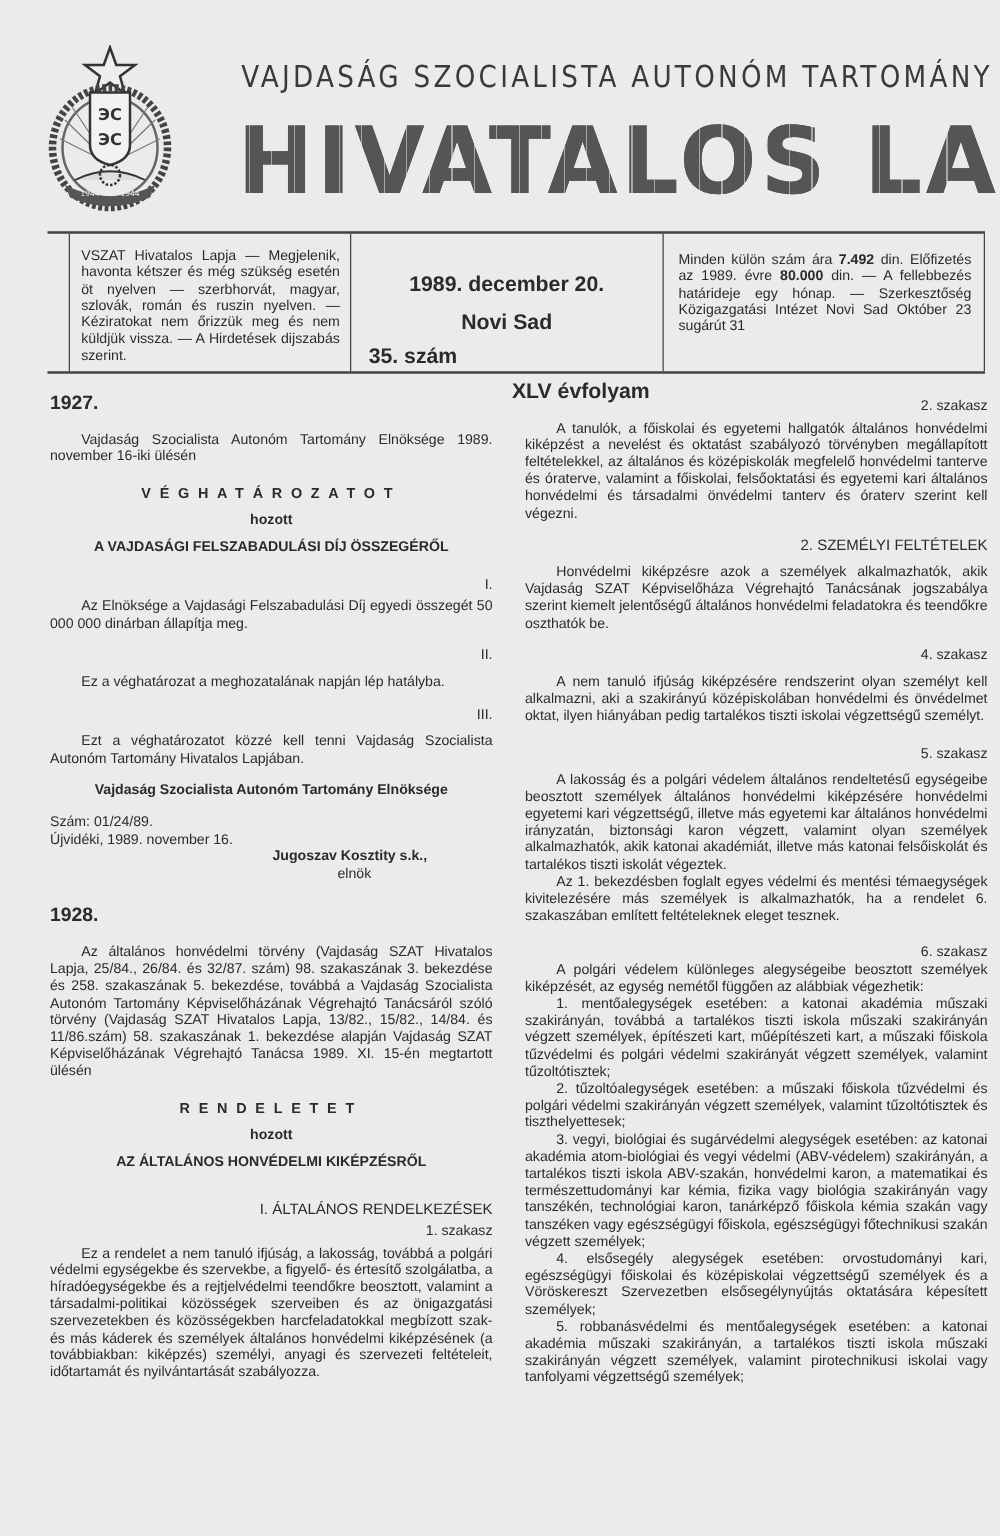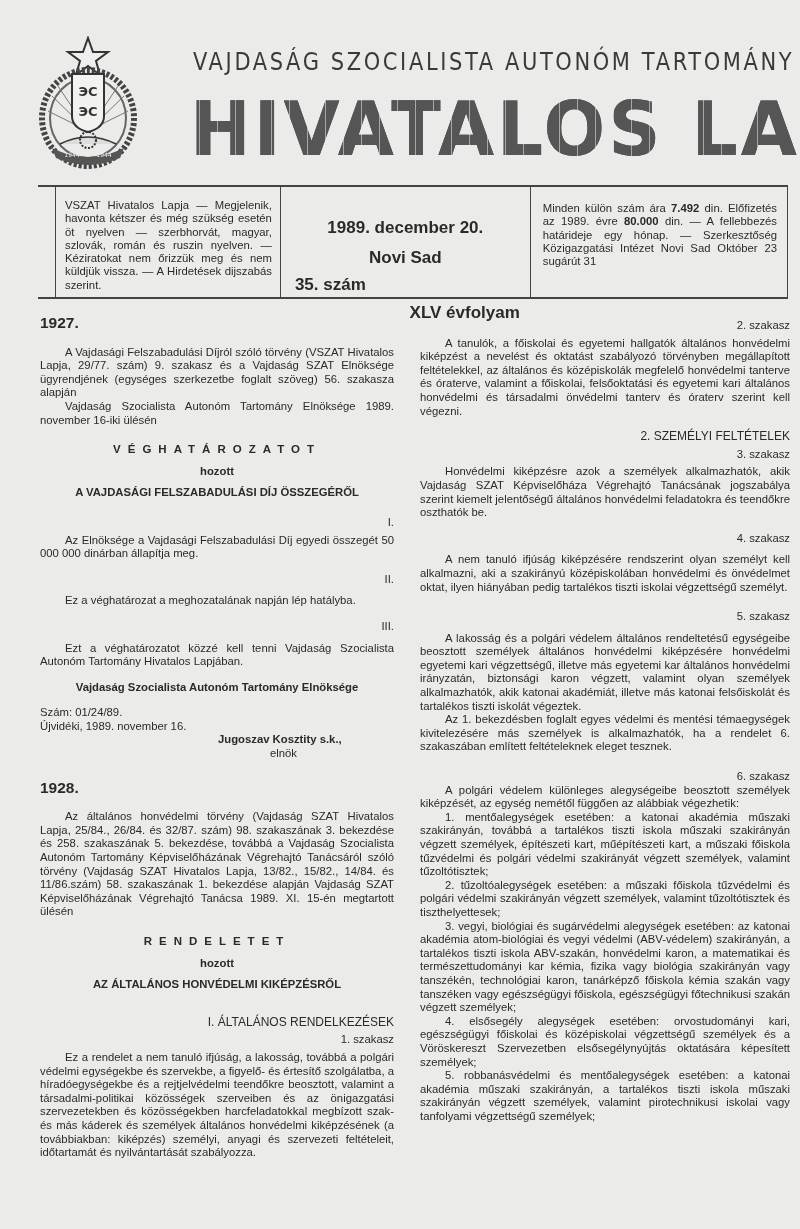--- a/index.html
+++ b/index.html
@@ -103,21 +103,20 @@
     <div class="vol">XLV évfolyam</div>
   </div>
   <div class="cell cell-right">
     <span>Minden külön szám ára </span><b>7.492</b><span> din. Előfizetés az 1989. évre </span><b>80.000</b><span> din. — A fellebbezés határideje egy hónap. — Szerkesztőség Közigazgatási Intézet Novi Sad Október 23 sugárút 31</span>
   </div>
 </div>
 
 <div class="col col-left">
   <section>
     <p class="num-head">1927.</p>
-    <p class="indent">A Vajdasági Felszabadulási Díjról szóló törvény (VSZAT Hivatalos Lapja, 29/77. szám) 9. szakasz és a Vajdaság SZAT Elnöksége ügyrendjének (egységes szerkezetbe foglalt szöveg) 56. szakasza alapján</p>
     <p class="indent">Vajdaság Szocialista Autonóm Tartomány Elnöksége 1989. november 16-iki ülésén</p>
     <div class="gap16"></div>
     <p class="spaced">VÉGHATÁROZATOT</p>
     <div class="gap8"></div>
     <p class="bold-c">hozott</p>
     <div class="gap8"></div>
     <p class="bold-c">A VAJDASÁGI FELSZABADULÁSI DÍJ ÖSSZEGÉRŐL</p>
     <div class="gap16"></div>
     <p class="center">I.</p>
     <div class="gap4"></div>
@@ -157,21 +156,20 @@
   </section>
 </div>
 
 <div class="col col-right">
   <p class="center" style="margin-top:7px;">2. szakasz</p>
   <div class="gap4"></div>
   <p class="indent">A tanulók, a főiskolai és egyetemi hallgatók általános honvédelmi kiképzést a nevelést és oktatást szabályozó törvényben megállapított feltételekkel, az általános és középiskolák megfelelő honvédelmi tanterve és óraterve, valamint a főiskolai, felsőoktatási és egyetemi kari általános honvédelmi és társadalmi önvédelmi tanterv és óraterv szerint kell végezni.</p>
   <div class="gap12"></div>
   <p class="center" style="font-size:12px;">2. SZEMÉLYI FELTÉTELEK</p>
   <div class="gap4"></div>
-  <p class="center">3. szakasz</p>
   <div class="gap4"></div>
   <p class="indent">Honvédelmi kiképzésre azok a személyek alkalmazhatók, akik Vajdaság SZAT Képviselőháza Végrehajtó Tanácsának jogszabálya szerint kiemelt jelentőségű általános honvédelmi feladatokra és teendőkre oszthatók be.</p>
   <div class="gap12"></div>
   <p class="center">4. szakasz</p>
   <div class="gap8"></div>
   <p class="indent">A nem tanuló ifjúság kiképzésére rendszerint olyan személyt kell alkalmazni, aki a szakirányú középiskolában honvédelmi és önvédelmet oktat, ilyen hiányában pedig tartalékos tiszti iskolai végzettségű személyt.</p>
   <div class="gap16"></div>
   <p class="center">5. szakasz</p>
   <div class="gap8"></div>
   <p class="indent">A lakosság és a polgári védelem általános rendeltetésű egységeibe beosztott személyek általános honvédelmi kiképzésére honvédelmi egyetemi kari végzettségű, illetve más egyetemi kar általános honvédelmi irányzatán, biztonsági karon végzett, valamint olyan személyek alkalmazhatók, akik katonai akadémiát, illetve más katonai felsőiskolát és tartalékos tiszti iskolát végeztek.</p>

